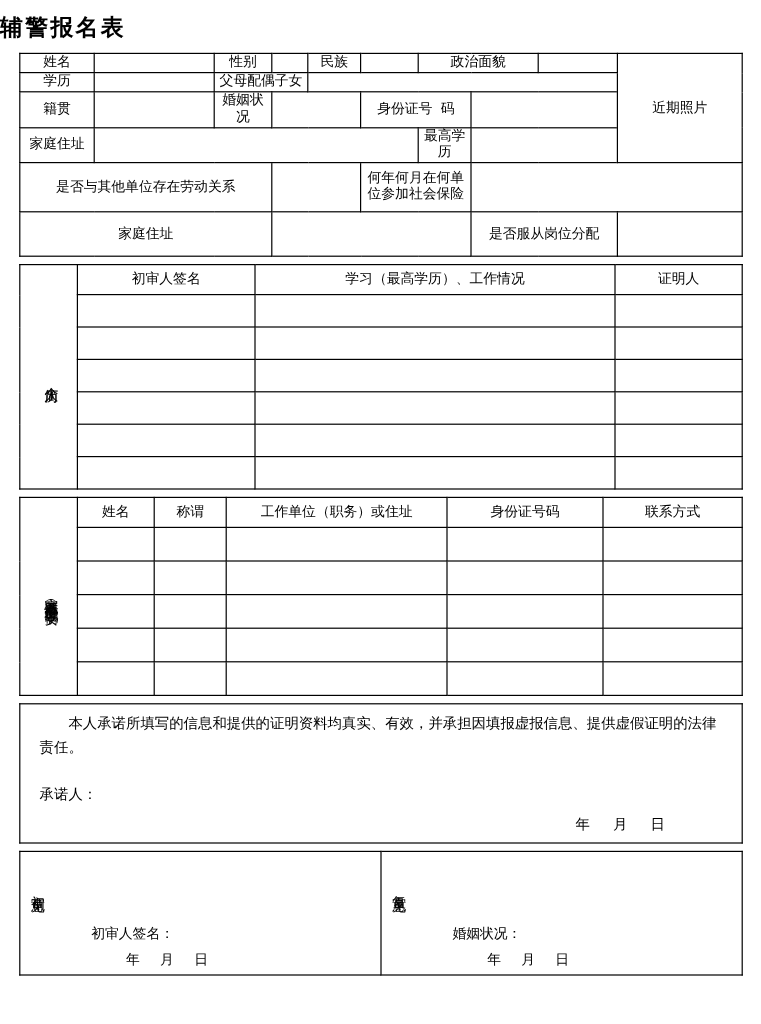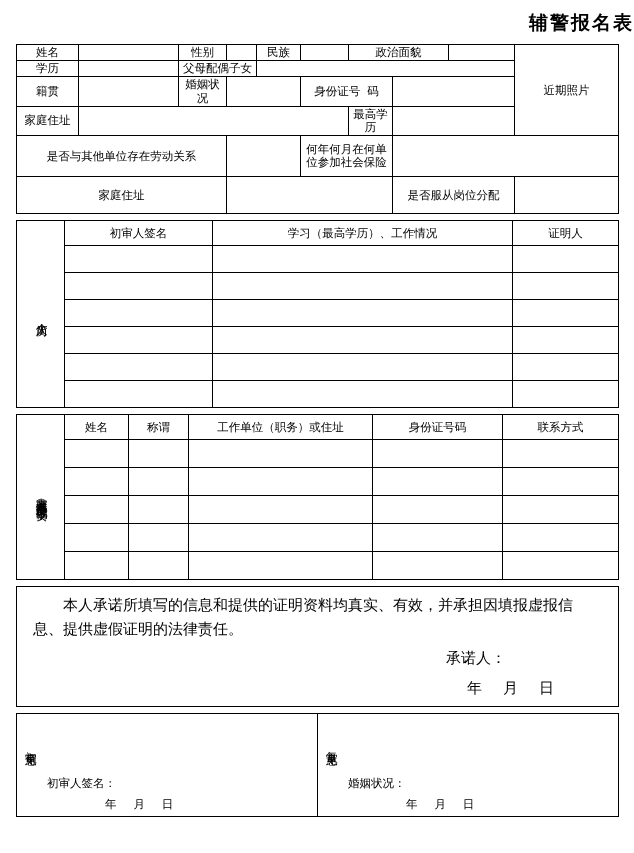--- a/index.html
+++ b/index.html
@@ -14,21 +14,21 @@
     color: #000000;
     overflow: hidden;
   }
   .page {
     position: relative;
     width: 634px;
     height: 853px;
     box-sizing: border-box;
   }
   .title {
-    text-align: right;
+    text-align: left;
     font-size: 19px;
     font-weight: bold;
     letter-spacing: 2px;
     padding-top: 10px;
     padding-bottom: 8px;
   }
   table.form {
     border-collapse: collapse;
     table-layout: fixed;
     margin: 0 16px;
@@ -49,34 +49,34 @@
     writing-mode: vertical-rl;
     text-orientation: upright;
     letter-spacing: 1px;
     display: inline-block;
     line-height: 1.1;
   }
   .two-line {
     line-height: 1.12;
   }
   .promise {
-    font-size: 15px;
+    font-size: 12px;
     line-height: 1.6;
     text-align: left;
     padding: 8px 16px 4px 16px;
   }
   .promise p {
     margin: 0;
     text-indent: 2em;
   }
   .promise .signer {
     text-indent: 0;
-    text-align: right;
+    text-align: left;
     padding-right: 96px;
-    margin-top: 5px;
+    margin-top: 20px;
   }
   .promise .datel {
     text-indent: 0;
     text-align: right;
     padding-right: 42px;
     margin-top: 6px;
     letter-spacing: 6px;
   }
   .opinion-cell {
     text-align: left;
@@ -85,21 +85,21 @@
     height: 100px;
   }
   .op-label {
     position: absolute;
     left: 6px;
     top: 22px;
     font-size: 11.5px;
   }
   .op-sign {
     position: absolute;
-    left: 30px;
+    left: 59px;
     bottom: 26px;
     font-size: 11.5px;
   }
   .op-date {
     position: absolute;
     left: 88px;
     bottom: 5px;
     font-size: 11.5px;
     letter-spacing: 5px;
   }

